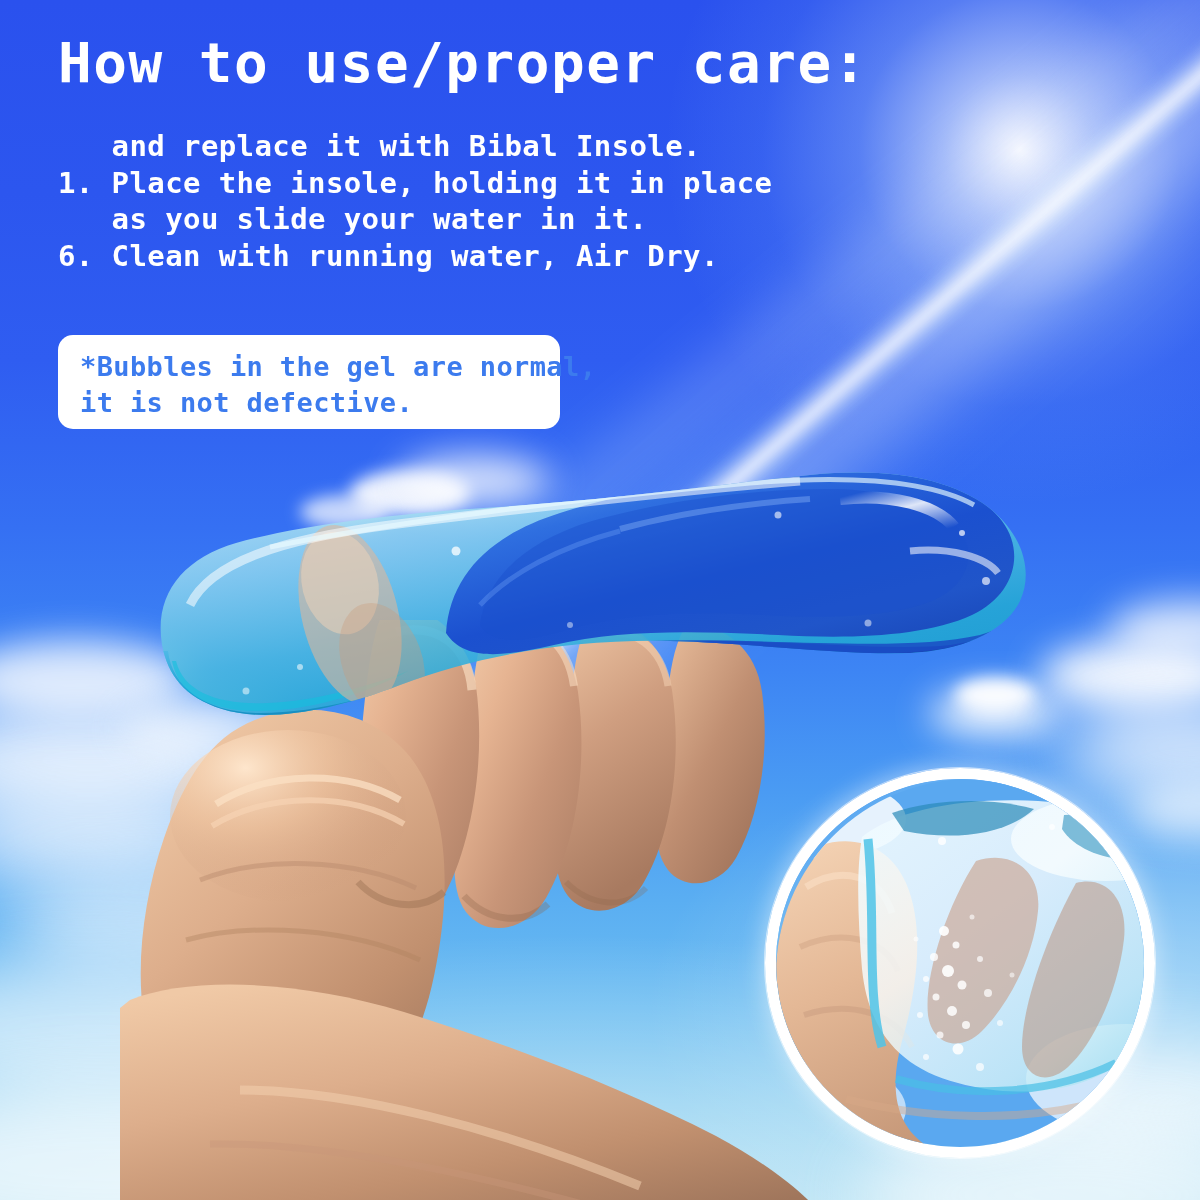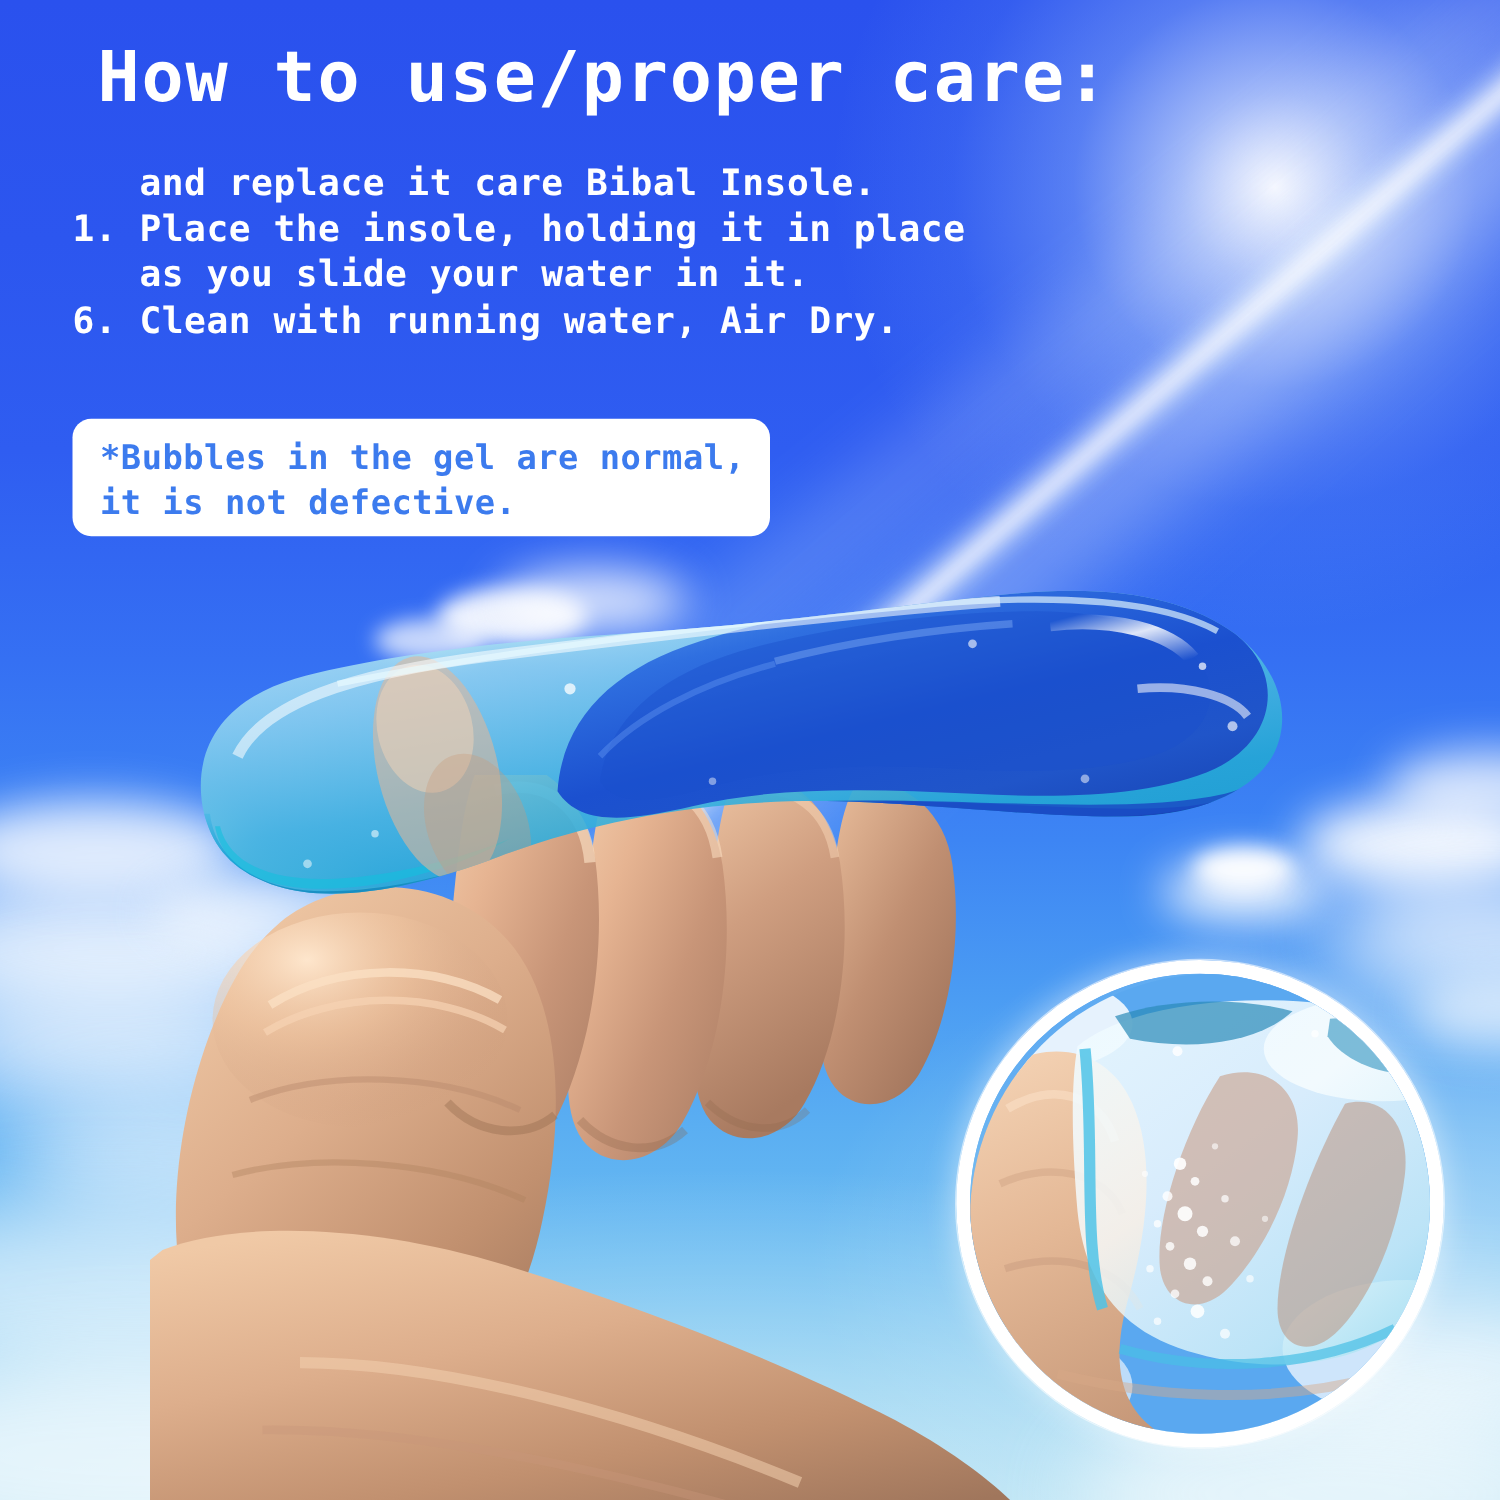--- a/index.html
+++ b/index.html
@@ -70,32 +70,32 @@
 
   
   #hand-group { position:absolute; left:120px; top:620px; width:730px; height:590px; }
 
   
   #text-block { position:absolute; left:0; top:0; width:1000px; padding:0; }
 
   #page-title {
     position:absolute; left:58px; top:28px;
     font-size:56px; line-height:70px; font-weight:bold; color:#ffffff;
-    letter-spacing:1.5px; white-space:nowrap;margin-left:20px;
+    letter-spacing:1.5px; white-space:nowrap;
   }
 
   #steps-list {
     position:absolute; left:58px; top:128px;
     font-size:29px; line-height:36.5px; font-weight:bold; color:#ffffff;
     letter-spacing:.4px;
   }
   .step { display:block; white-space:pre; }
 
   #note-box {
-    position:absolute; left:58px; top:335px; width:558px; height:94px;
+    position:absolute; left:58px; top:335px; width:502px; height:94px;
     background:#ffffff; border-radius:15px;
     padding:14px 0 0 22px;
   }
   .note-line {
     display:block; white-space:pre;
     font-size:27px; line-height:36px; font-weight:bold;
     color:#3c7bee; letter-spacing:.4px;
   }
 
   
@@ -382,21 +382,21 @@
         </g>
       </g>
     </svg>
   </div>
 
   <div id="text-block">
 
     <h1 id="page-title">How to use/proper care:</h1>
 
     <div id="steps-list">
-      <span class="step">   and replace it care Bibal Insole.</span>
+      <span class="step">   and replace it with Bibal Insole.</span>
       <span class="step">1. Place the insole, holding it in place</span>
       <span class="step">   as you slide your water in it.</span>
       <span class="step">6. Clean with running water, Air Dry.</span>
     </div>
 
     <div id="note-box">
       <span class="note-line">*Bubbles in the gel are normal,</span>
       <span class="note-line">it is not defective.</span>
     </div>
 

